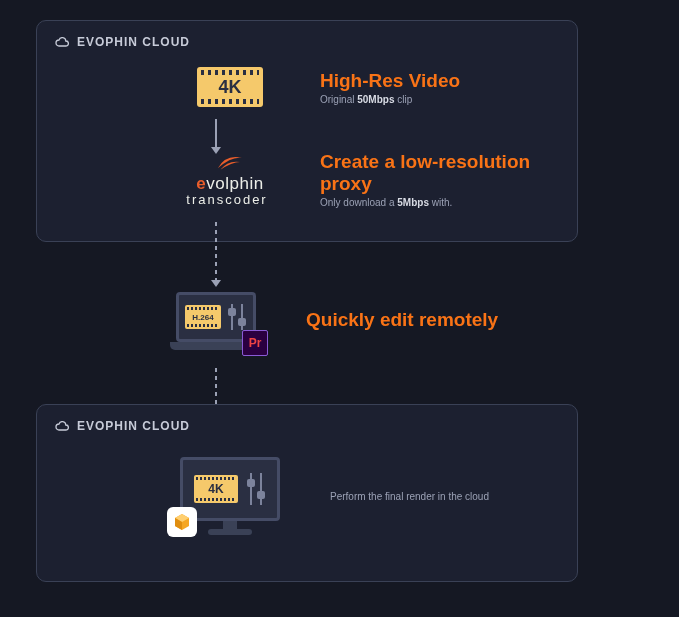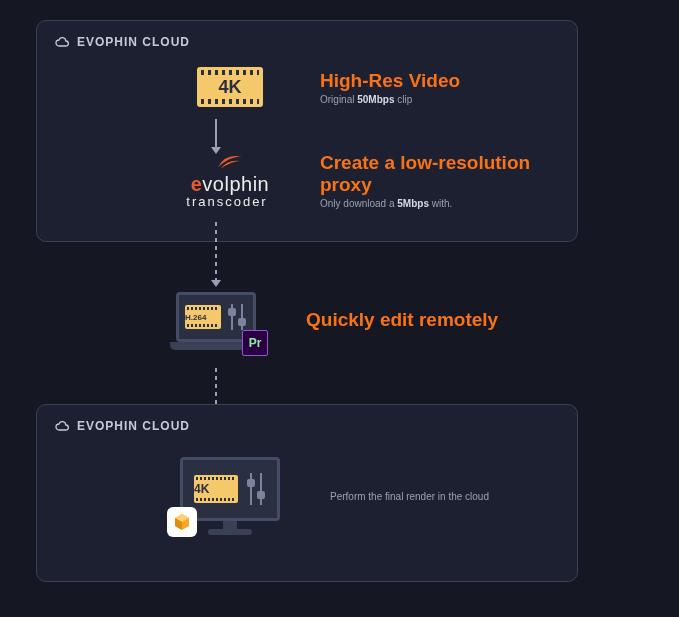--- a/index.html
+++ b/index.html
@@ -105,21 +105,21 @@
   .transcoder {
     width: 100px;
     text-align: center;
     color: #eceee8;
   }
   .transcoder .swoosh {
     width: 28px; height: 22px;
     margin: 0 auto -4px auto;
   }
   .transcoder .brand {
-    font-size: 20px; font-weight: 500;
+    font-size: 17px; font-weight: 500;
     letter-spacing: 0.5px;
   }
   .transcoder .sub {
     font-size: 13px; letter-spacing: 2px;
     margin-top: -2px;
     text-align: center;
     padding-right: 6px;
   }
   
   .laptop {
@@ -138,21 +138,21 @@
   .laptop-base {
     width: 92px; height: 8px;
     background: #3a4156;
     border-radius: 0 0 5px 5px;
     margin: 0 auto;
   }
   .mini-film {
     width: 36px; height: 24px;
     background: #f5c96b;
     border-radius: 2px;
-    display: flex; align-items: center; justify-content: flex-start;
+    display: flex; align-items: center; justify-content: center;
     font-size: 8px; font-weight: 700; color: #2a2f42;
     position: relative;
   }
   .mini-film::before, .mini-film::after {
     content: ""; position: absolute; left: 2px; right: 2px; height: 3px;
     background-image: linear-gradient(to right, #2a2f42 2px, transparent 2px);
     background-size: 4px 3px;
   }
   .mini-film::before { top: 2px; }
   .mini-film::after { bottom: 2px; }
@@ -162,21 +162,21 @@
   .sliders .bar { position: absolute; width: 2px; background: #7c839c; top: 2px; bottom: 2px; }
   .sliders .knob { position: absolute; width: 8px; height: 8px; background: #7c839c; border-radius: 2px; }
   .pr-badge {
     position: absolute;
     bottom: -6px; right: -6px;
     width: 26px; height: 26px;
     background: #2a0040;
     border: 1px solid #8a5bd6;
     display: flex; align-items: center; justify-content: center;
     font-size: 12px; font-weight: 700;
-    color: #86efac;
+    color: #ef4444;
     border-radius: 2px;
   }
   
   .monitor {
     width: 110px;
     position: relative;
   }
   .monitor-screen {
     width: 100px; height: 64px;
     background: #2a2f42;

